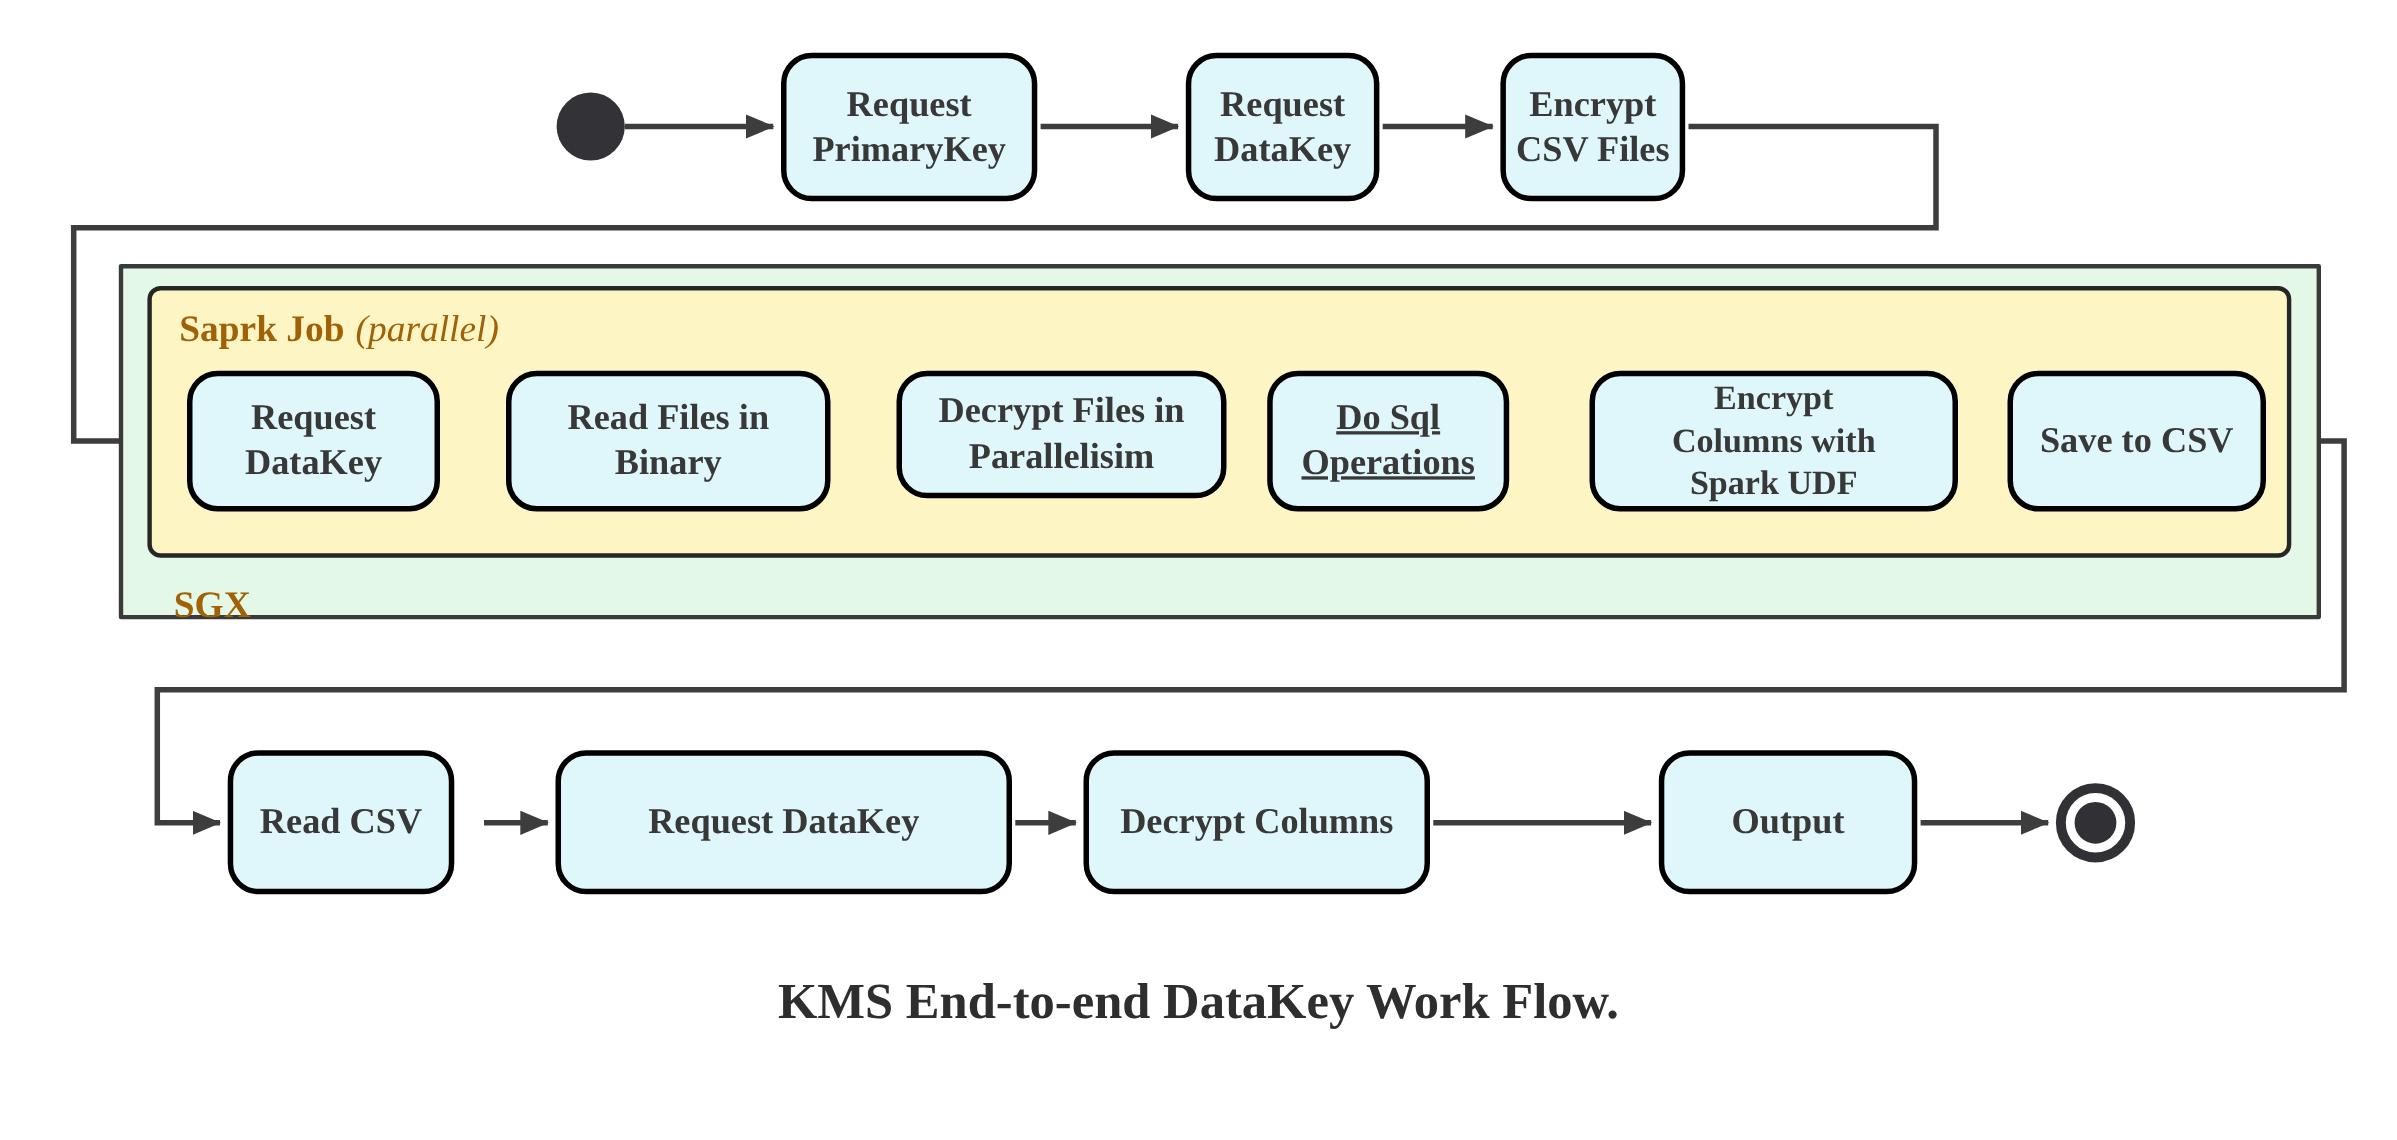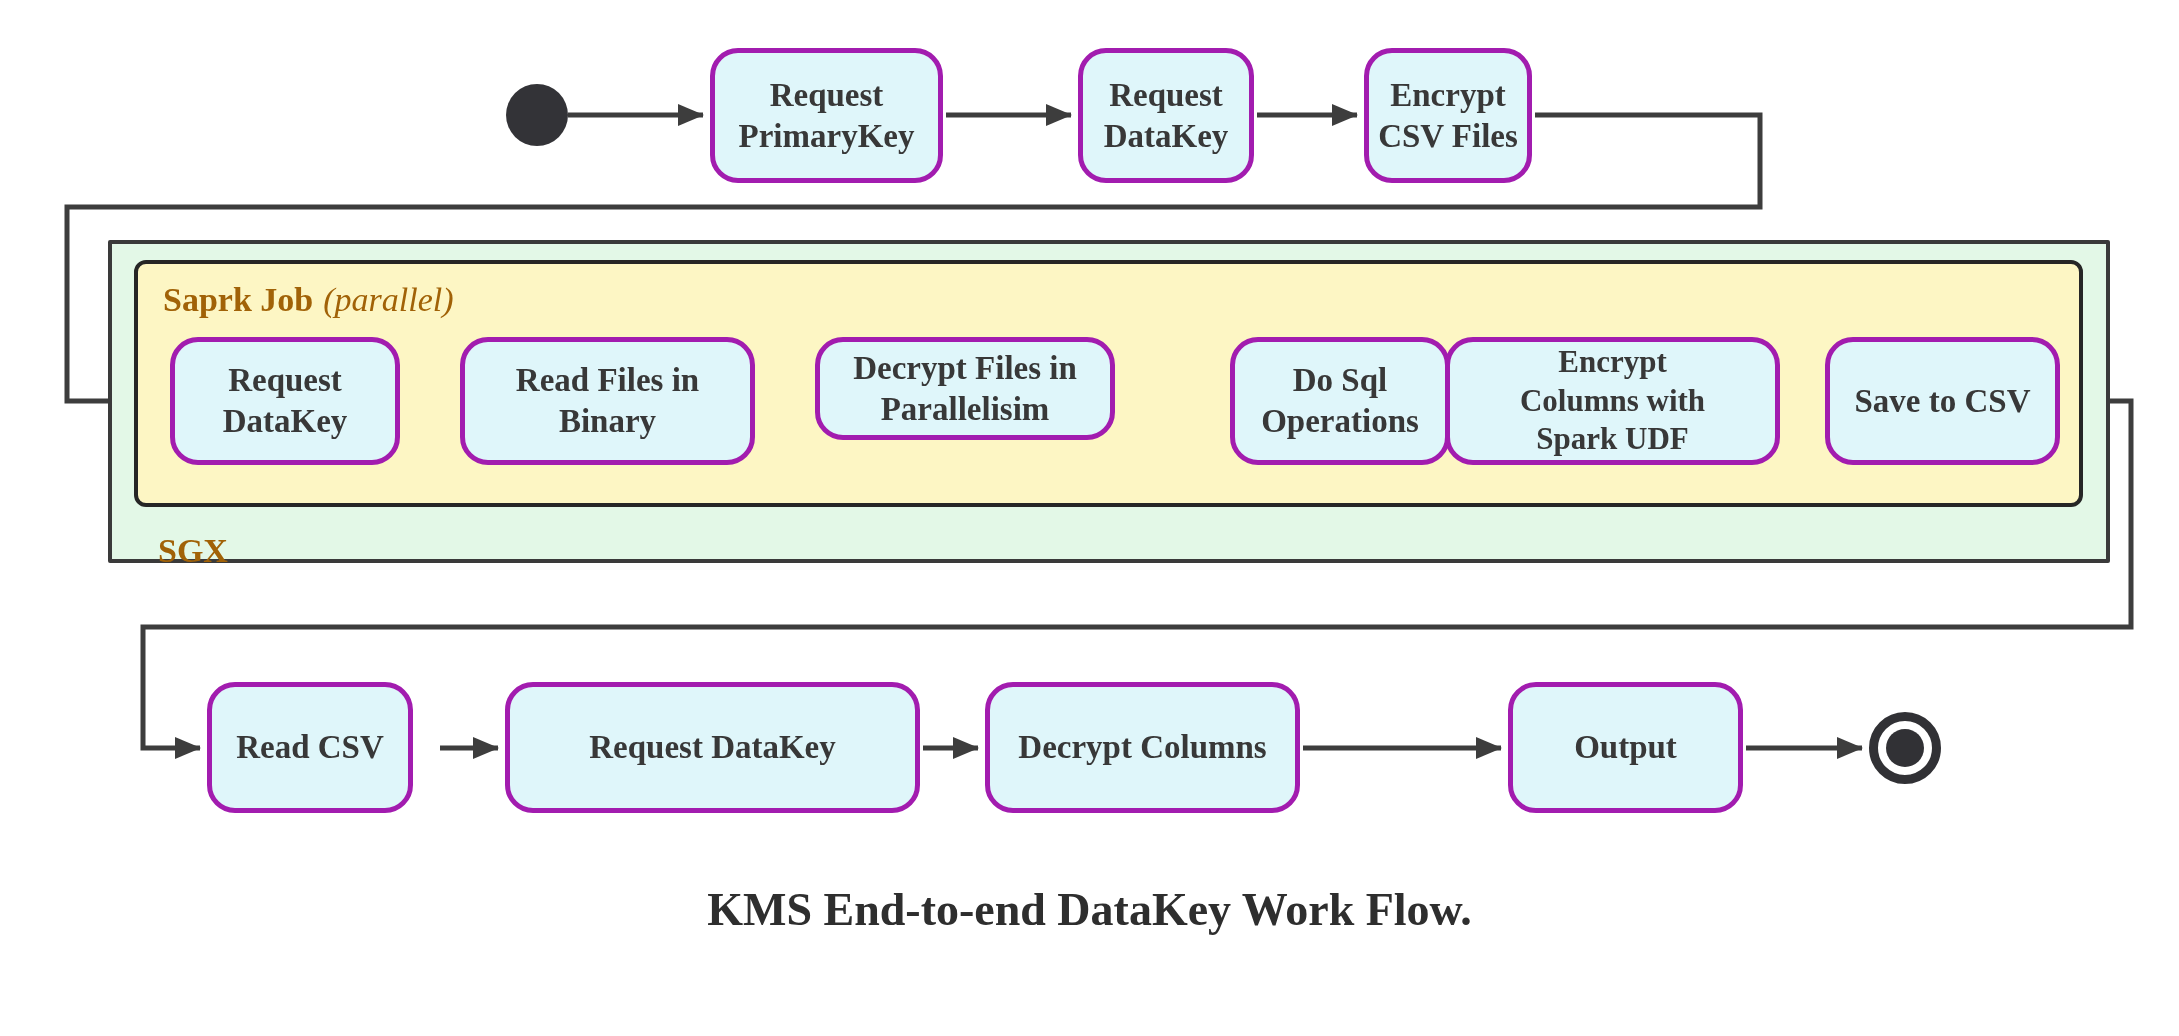--- a/index.html
+++ b/index.html
@@ -9,21 +9,21 @@
     height:1036px;
     background:#ffffff;
     overflow:hidden;
     font-family:"Liberation Serif", serif;
   }
   .edges{position:absolute;left:0;top:0;width:2179px;height:1036px;}
   .node{
     position:absolute;
     box-sizing:border-box;
     background:#dff6fa;
-    border:5px solid #a21caf;
+    border:5px solid #000000;
     border-radius:28px;
     display:flex;
     align-items:center;
     justify-content:center;
     text-align:center;
     font-weight:700;
     font-size:33px;
     line-height:1.24;
     color:#383838;
     white-space:pre-line;
@@ -127,23 +127,23 @@
 PrimaryKey</div>
   <div class="node" style="left:1078px;top:48px;width:176px;height:135px;">Request
 DataKey</div>
   <div class="node" style="left:1364px;top:48px;width:168px;height:135px;">Encrypt
 CSV Files</div>
 
   <div class="node" style="left:170px;top:337px;width:230px;height:128px;">Request
 DataKey</div>
   <div class="node" style="left:460px;top:337px;width:295px;height:128px;">Read Files in
 Binary</div>
-  <div class="node" style="left:815px;top:337px;width:300px;height:103px;">Decrypt Files in
+  <div class="node" style="left:815px;top:337px;width:300px;height:116px;">Decrypt Files in
 Parallelisim</div>
-  <div class="node" style="left:1230px;top:337px;width:220px;height:128px;">Do Sql
+  <div class="node" style="left:1152px;top:337px;width:220px;height:128px;text-decoration:underline;">Do Sql
 Operations</div>
   <div class="node" style="left:1445px;top:337px;width:335px;height:128px;font-size:31px;">Encrypt
 Columns with
 Spark UDF</div>
   <div class="node" style="left:1825px;top:337px;width:235px;height:128px;">Save to CSV</div>
 
   <div class="node" style="left:207px;top:682px;width:206px;height:131px;">Read CSV</div>
   <div class="node" style="left:505px;top:682px;width:415px;height:131px;">Request DataKey</div>
   <div class="node" style="left:985px;top:682px;width:315px;height:131px;">Decrypt Columns</div>
   <div class="node" style="left:1508px;top:682px;width:235px;height:131px;">Output</div>

